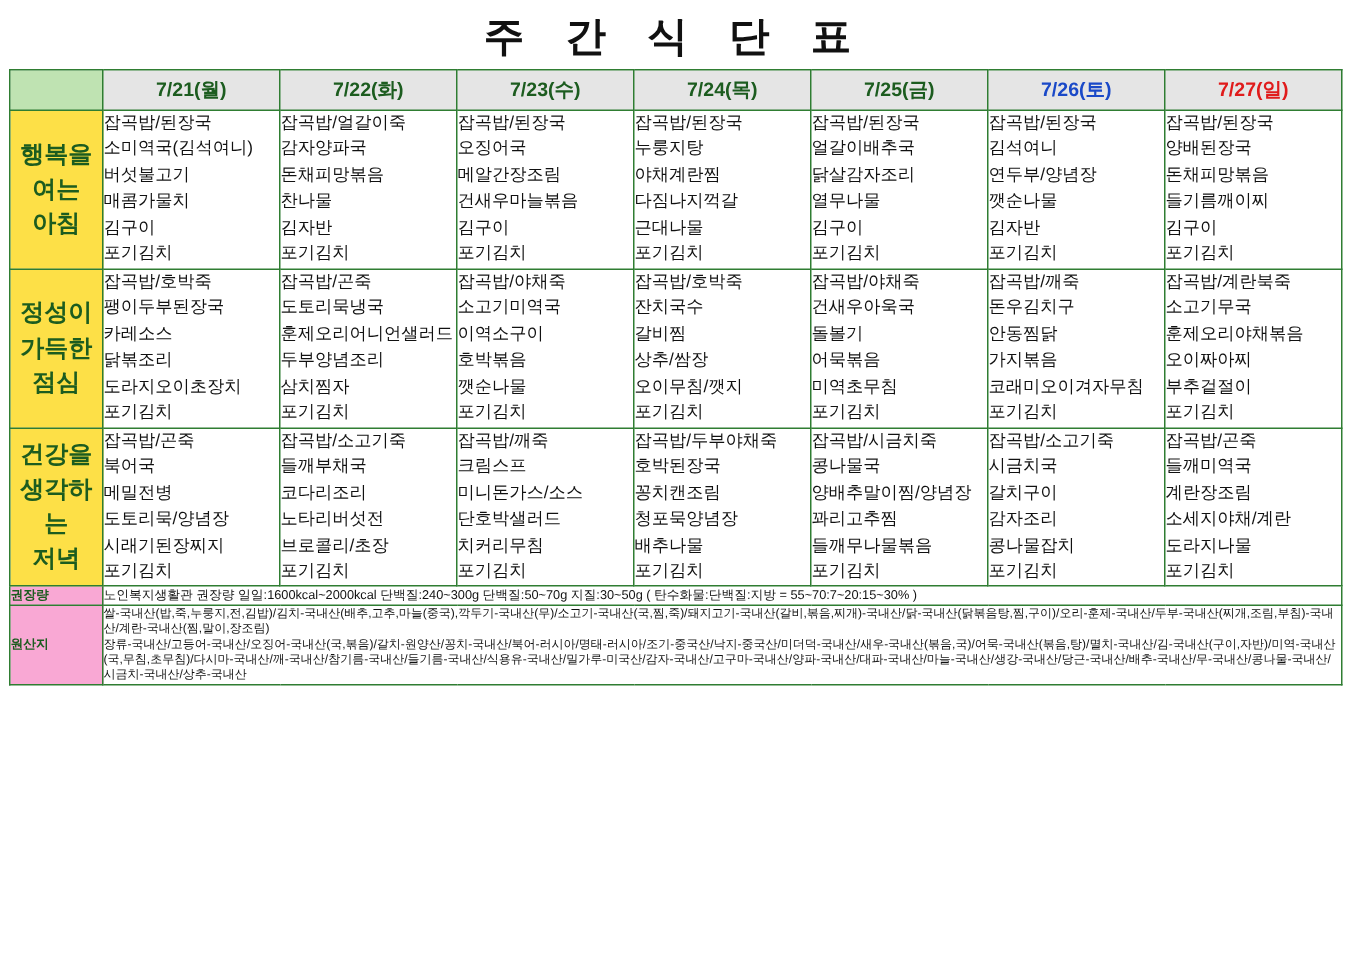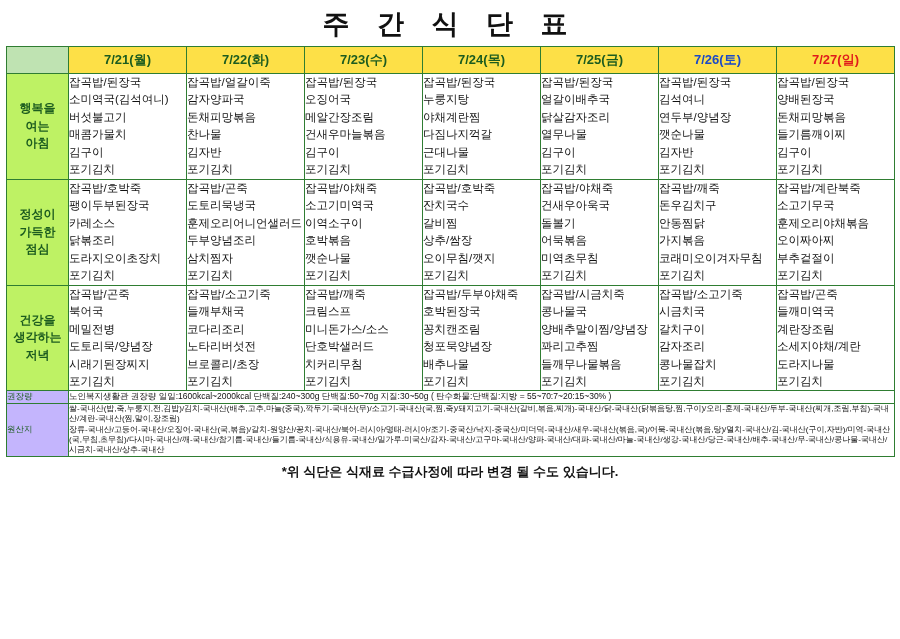--- a/index.html
+++ b/index.html
@@ -12,39 +12,39 @@
   table.menu{
     border-collapse:collapse;width:888px;margin:0 auto;
     table-layout:fixed;
   }
   table.menu td,table.menu th{
     border:1px solid #2f7d32;
     padding:0;
     vertical-align:middle;
   }
   .hdr-cell{
-    background:#fde047;text-align:center;font-weight:bold;font-size:13px;height:26px;
+    background:#e5e5e5;text-align:center;font-weight:bold;font-size:13px;height:26px;
     color:#1c5c1f;
   }
   .hdr-sat{color:#1a49c8;}
   .hdr-sun{color:#e01b1b;}
   .corner{background:#bfe3b2;}
   .rowlabel{
-    background:#bef264;text-align:center;font-weight:bold;font-size:12px;color:#1c5c1f;
+    background:#fde047;text-align:center;font-weight:bold;font-size:16px;color:#1c5c1f;
     width:62px;line-height:1.45;
   }
   .rowlabel span{display:block;}
   .meal{
     font-size:11.5px;line-height:1.52;padding:4px 1px;color:#111;
     height:auto;
   }
   .meal div{white-space:nowrap;overflow:hidden;text-overflow:clip;}
   .note-row td{font-size:8.5px;line-height:1.35;padding:2px 3px;text-align:left;}
   .note-label{
-    background:#c4b5fd;text-align:center;font-weight:normal;font-size:11px;color:#1c5c1f;
+    background:#f9a8d4;text-align:center;font-weight:bold;font-size:11px;color:#1c5c1f;
   }
   .footer{
     text-align:center;font-size:13px;font-weight:bold;margin-top:6px;color:#111;
   }
   .tiny{font-size:8px;line-height:1.3;}
 </style>
 </head>
 <body>
 
 <div class="page">
@@ -275,14 +275,13 @@
     <tr class="note-row">
       <td class="note-label">원산지</td>
       <td colspan="7">
         <div class="tiny">쌀-국내산(밥,죽,누룽지,전,김밥)/김치-국내산(배추,고추,마늘(중국),깍두기-국내산(무)/소고기-국내산(국,찜,죽)/돼지고기-국내산(갈비,볶음,찌개)-국내산/닭-국내산(닭볶음탕,찜,구이)/오리-훈제-국내산/두부-국내산(찌개,조림,부침)-국내산/계란-국내산(찜,말이,장조림)</div>
         <div class="tiny">장류-국내산/고등어-국내산/오징어-국내산(국,볶음)/갈치-원양산/꽁치-국내산/북어-러시아/명태-러시아/조기-중국산/낙지-중국산/미더덕-국내산/새우-국내산(볶음,국)/어묵-국내산(볶음,탕)/멸치-국내산/김-국내산(구이,자반)/미역-국내산(국,무침,초무침)/다시마-국내산/깨-국내산/참기름-국내산/들기름-국내산/식용유-국내산/밀가루-미국산/감자-국내산/고구마-국내산/양파-국내산/대파-국내산/마늘-국내산/생강-국내산/당근-국내산/배추-국내산/무-국내산/콩나물-국내산/시금치-국내산/상추-국내산</div>
       </td>
     </tr>
   </tbody>
     </table>
 
-  <div class="footer">*위 식단은 식재료 수급사정에 따라 변경 될 수도 있습니다.</div>
 </div>
 
 </body></html>

